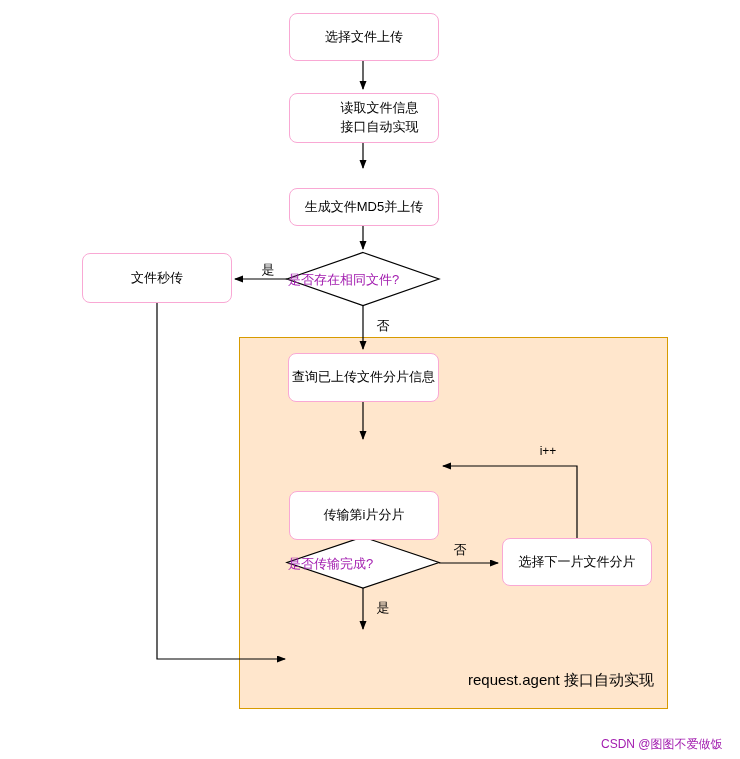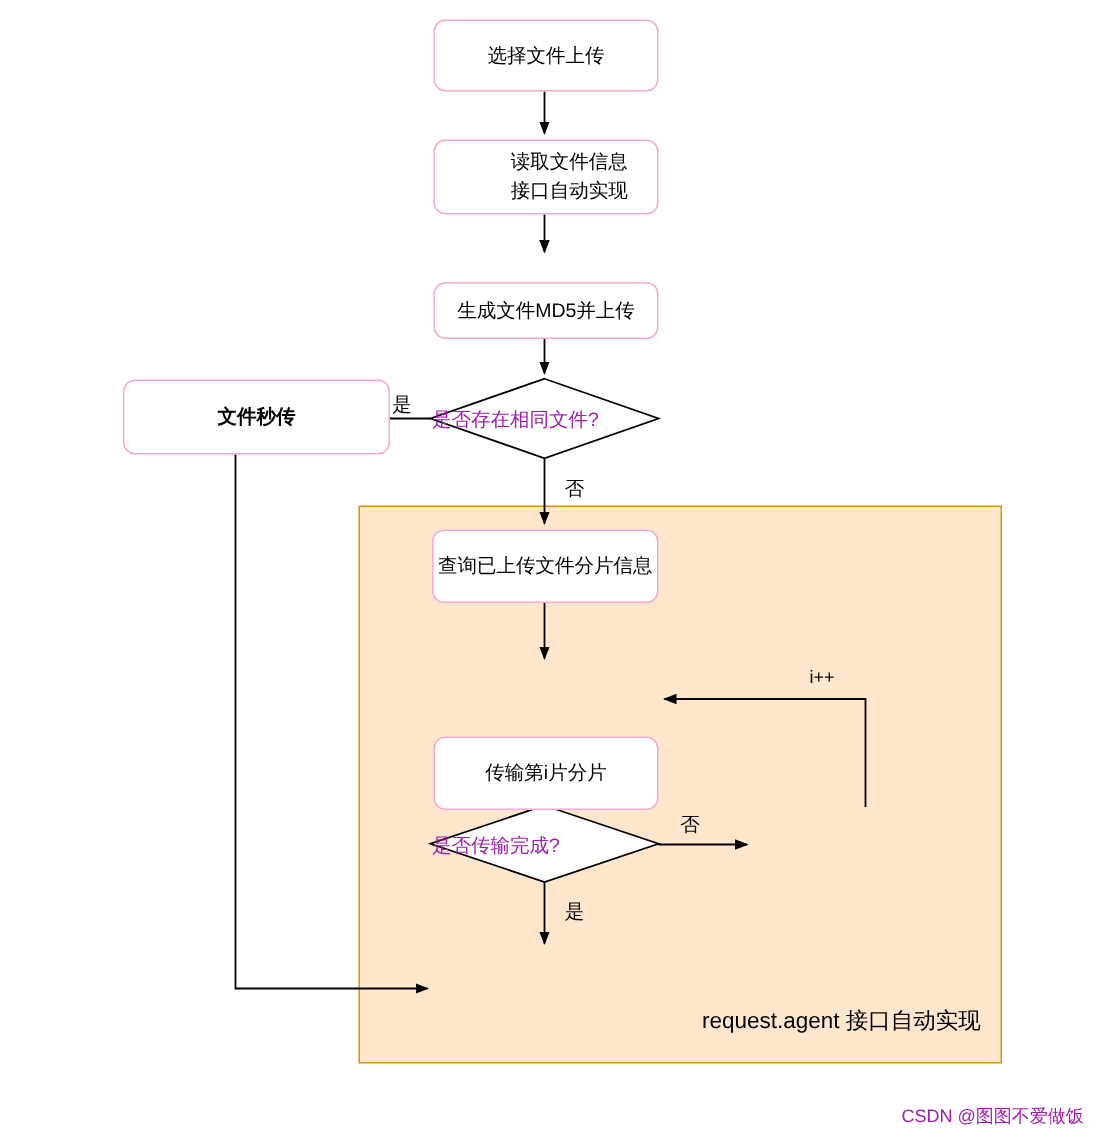--- a/index.html
+++ b/index.html
@@ -55,32 +55,35 @@
 
   <div class="node" style="left:289px;top:93px;width:150px;height:50px;padding-left:31px;">
     <span>读取文件信息</span>
     <span>接口自动实现</span>
   </div>
 
   <div class="node" style="left:289px;top:172px;width:150px;height:38px;margin-top:16px;">
     <span>生成文件MD5并上传</span>
   </div>
 
-  <div class="node" style="left:82px;top:253px;width:178px;height:50px;font-weight:bold;">
+  <div class="node" style="left:82px;top:253px;width:150px;height:50px;">
     <span>文件秒传</span>
   </div>
 
   <div class="node" style="left:288px;top:353px;width:151px;height:49px;">
     <span>查询已上传文件分片信息</span>
   </div>
 
   <div class="node" style="left:289px;top:443px;width:150px;height:49px;margin-top:48px;">
     <span>传输第i片分片</span>
   </div>
 
+  <div class="node" style="left:502px;top:538px;width:150px;height:48px;">
+    <span>选择下一片文件分片</span>
+  </div>
 
 
   <div class="dlabel" style="left:288px;top:271px;">是否存在相同文件?</div>
   <div class="dlabel" style="left:288px;top:555px;">是否传输完成?</div>
 
   <div class="elabel" style="left:259px;top:261px;width:18px;">是</div>
   <div class="elabel" style="left:374px;top:317px;width:18px;">否</div>
   <div class="elabel" style="left:451px;top:541px;width:18px;">否</div>
   <div class="elabel" style="left:374px;top:599px;width:18px;">是</div>
   <div class="elabel" style="left:533px;top:444px;width:30px;font-size:12px;">i++</div>

